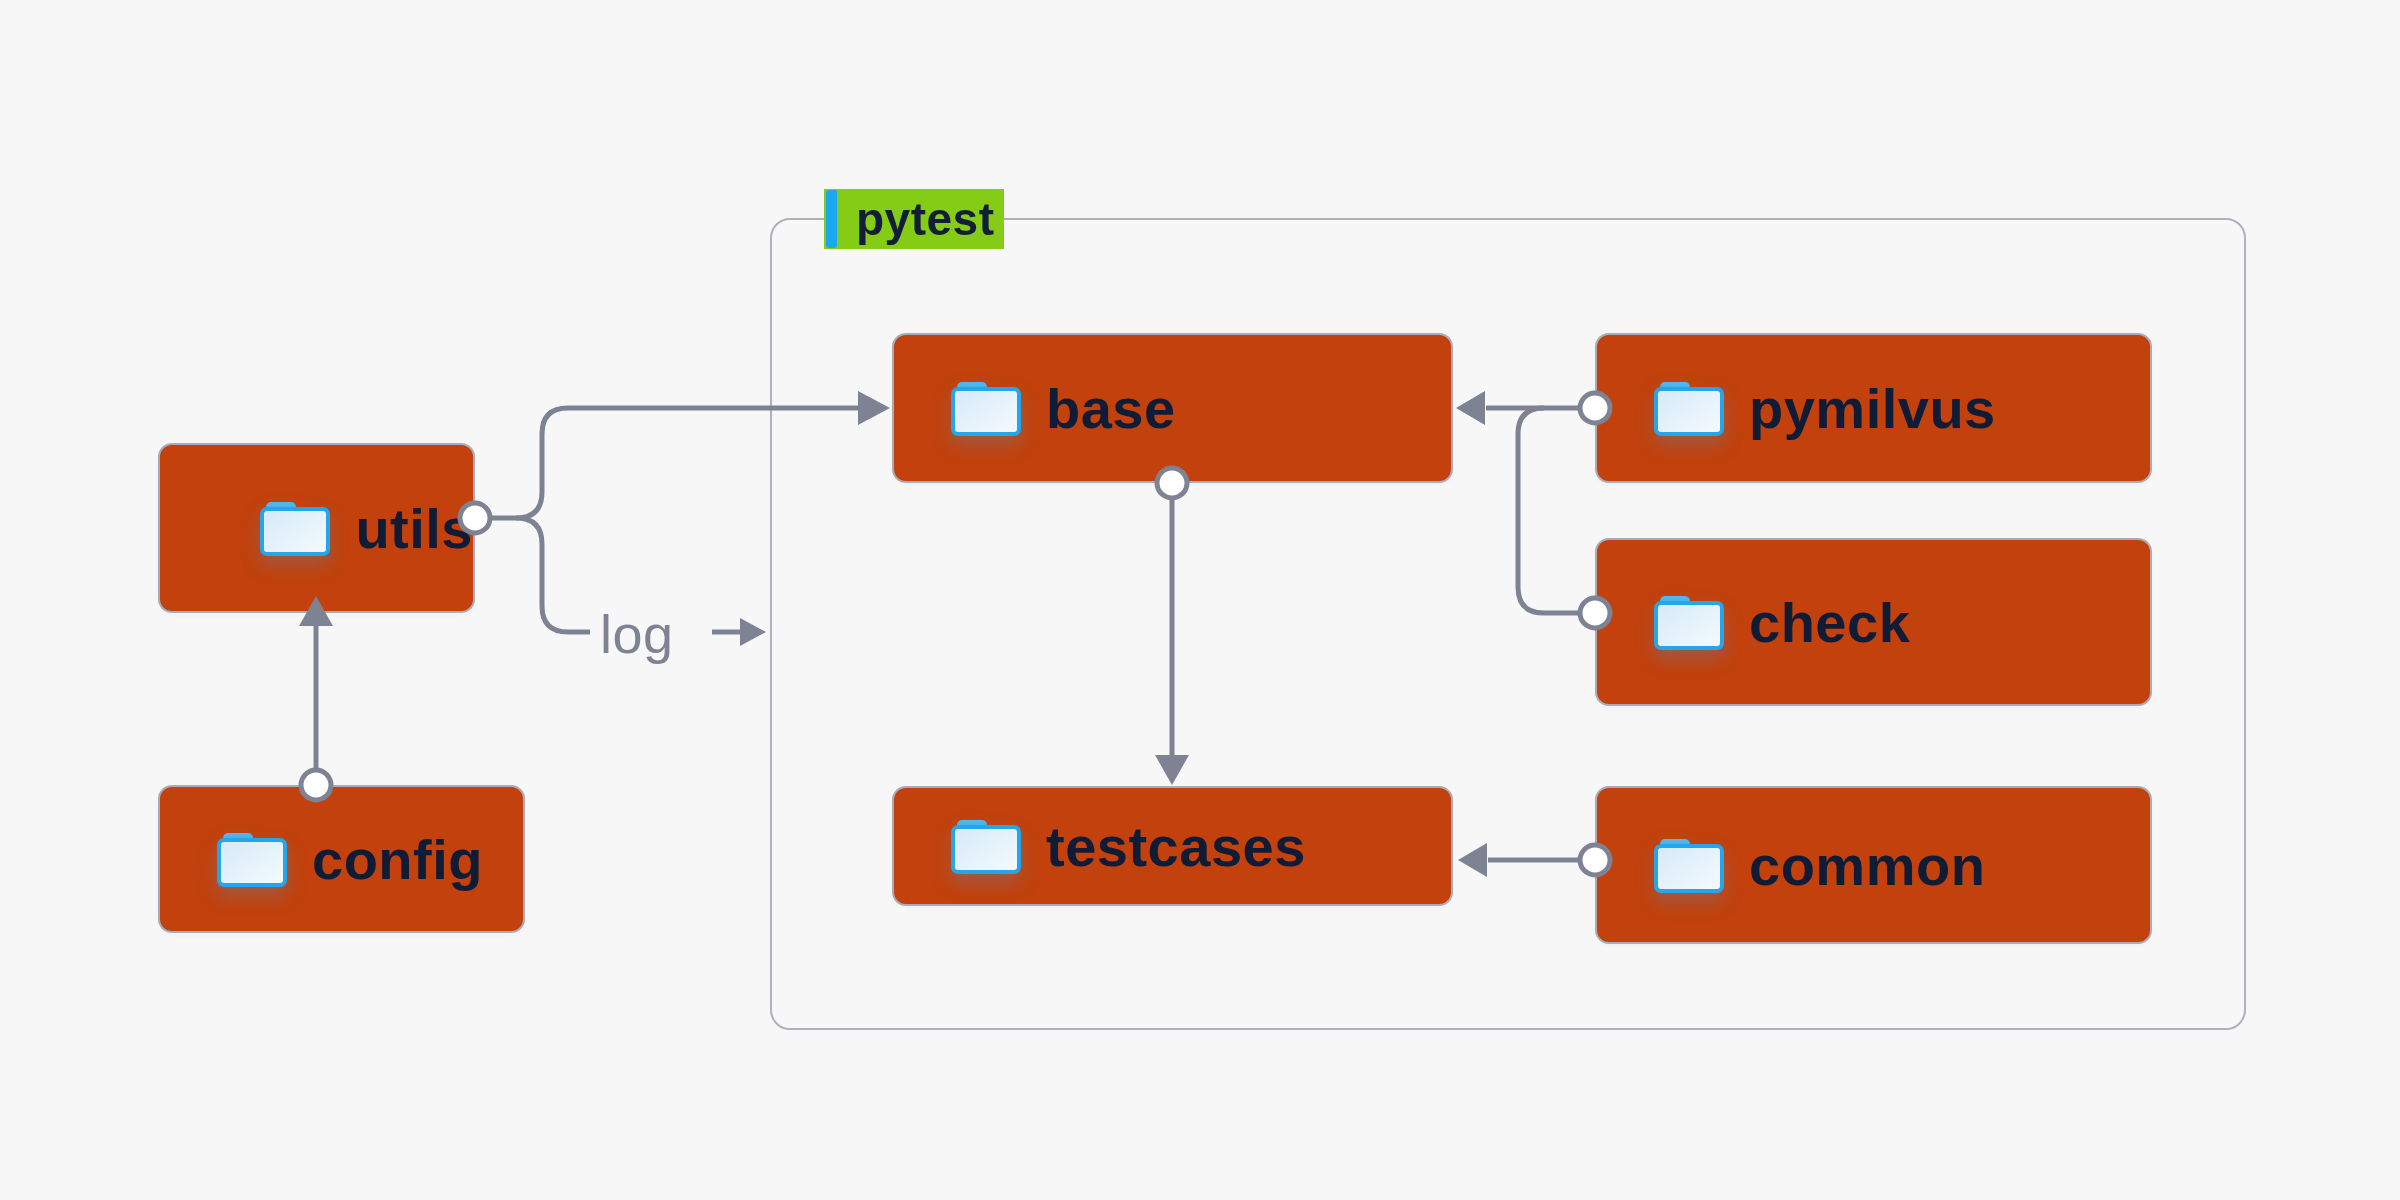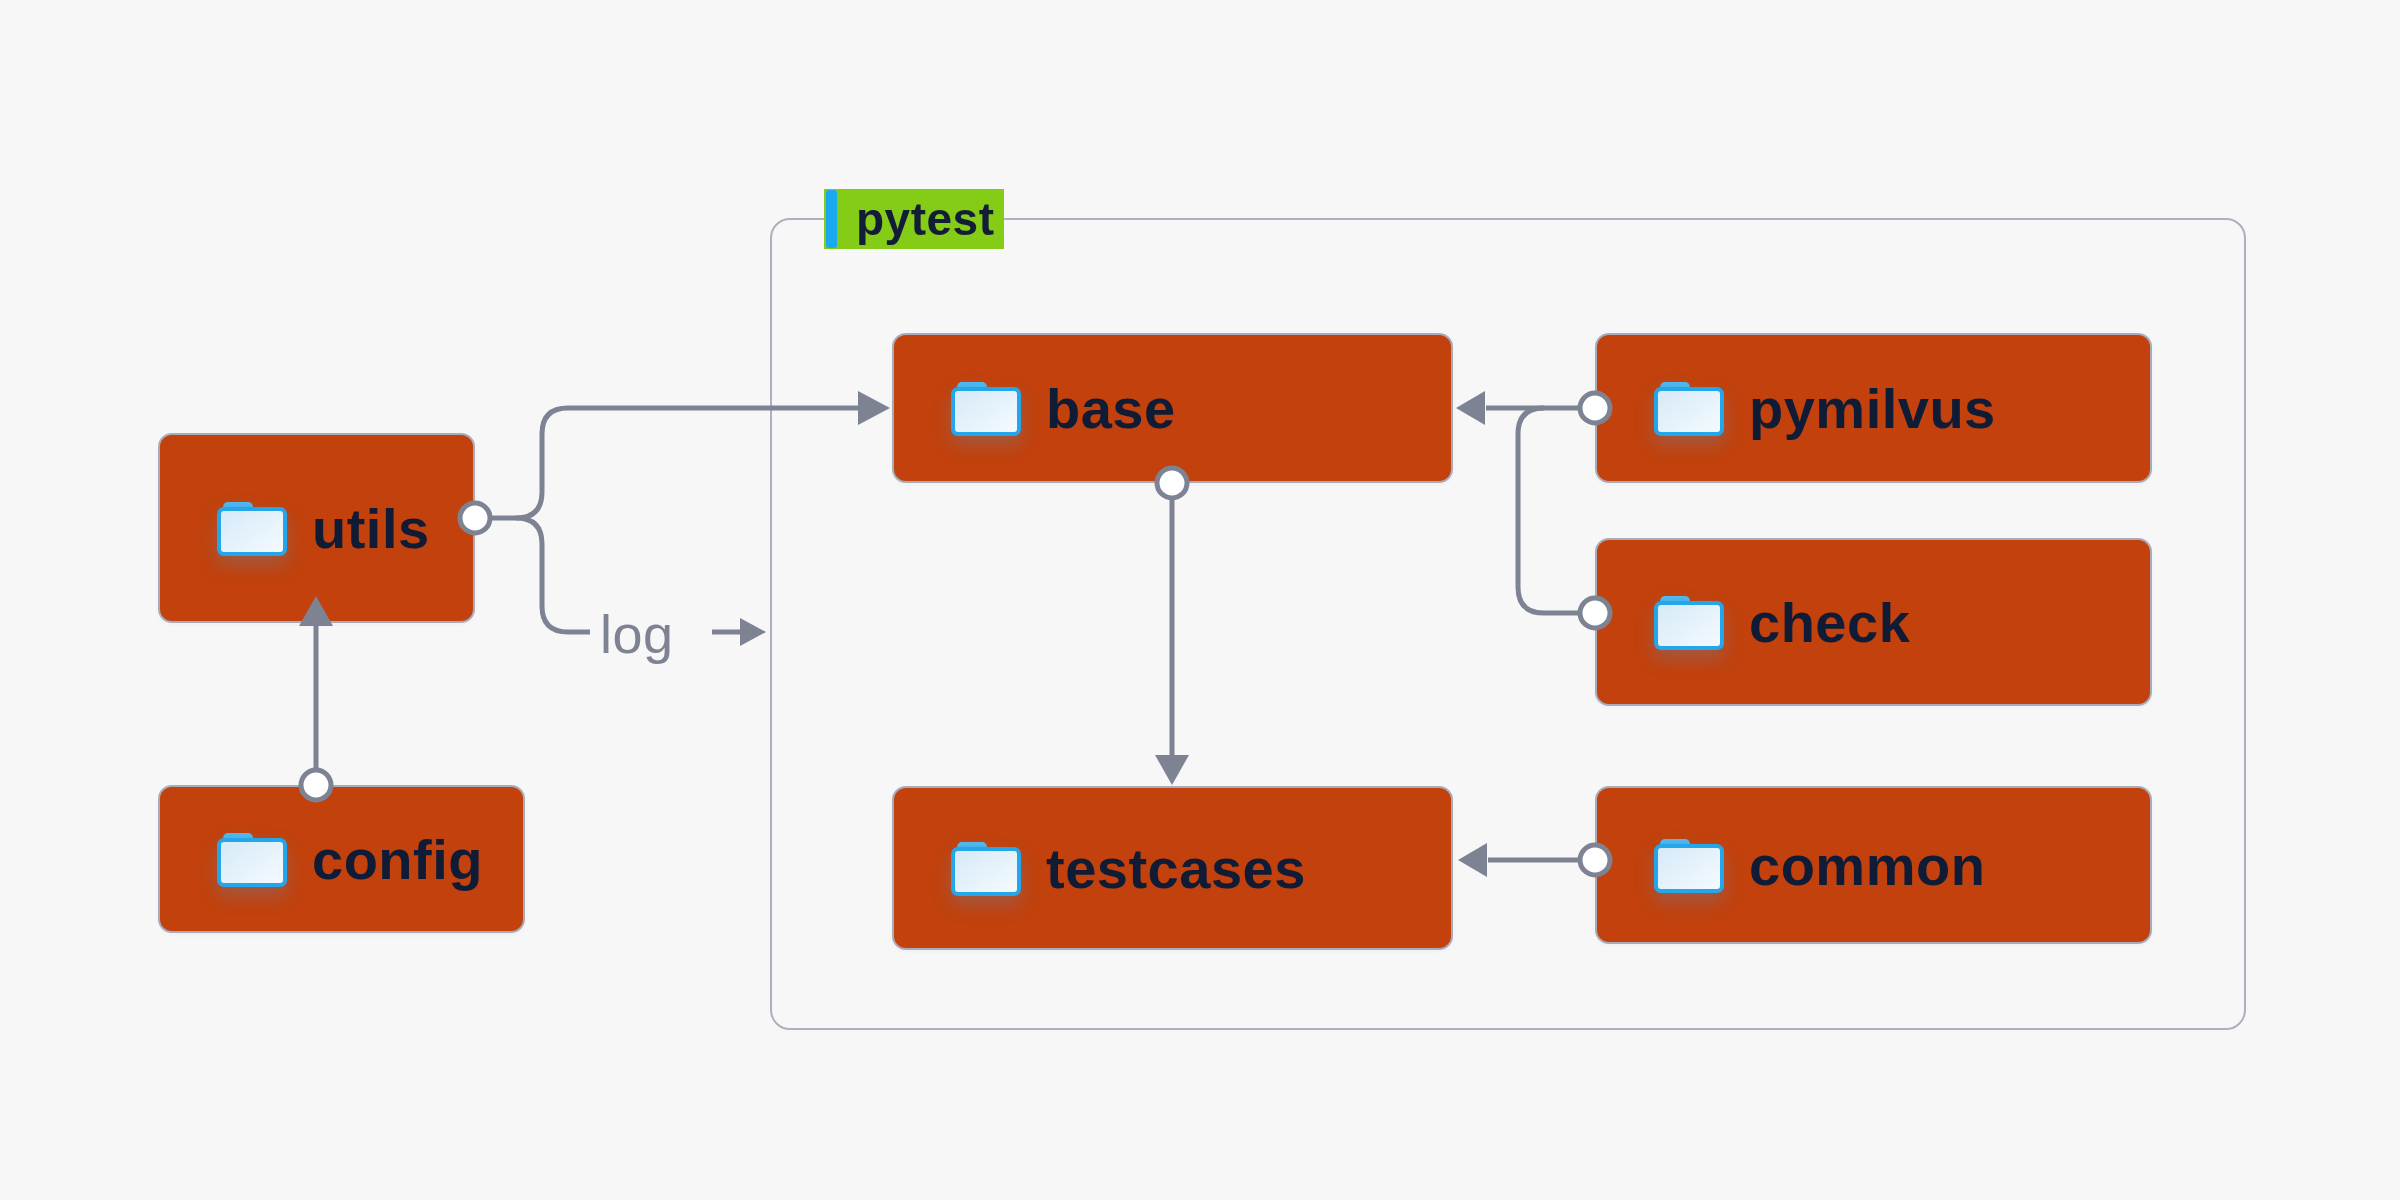--- a/index.html
+++ b/index.html
@@ -57,26 +57,26 @@
   }
   .node-label {
     font-size: 56px;
     font-weight: 700;
     color: #101b36;
     letter-spacing: 0.5px;
     white-space: nowrap;
   }
   .folder-svg { filter: drop-shadow(0 9px 9px rgba(80,150,210,0.28)); flex: 0 0 auto; }
 
-  .node-utils     { left: 158px;  top: 433px; width: 317px; height: 190px; }
+  .node-utils     { left: 158px;  top: 443px; width: 317px; height: 170px; justify-content: flex-end; }
   .node-config    { left: 158px;  top: 785px; width: 367px; height: 148px; }
   .node-base      { left: 892px;  top: 333px; width: 561px; height: 150px; }
   .node-pymilvus  { left: 1595px; top: 333px; width: 557px; height: 150px; }
   .node-check     { left: 1595px; top: 538px; width: 557px; height: 168px; }
-  .node-testcases { left: 892px;  top: 786px; width: 561px; height: 164px; }
+  .node-testcases { left: 892px;  top: 786px; width: 561px; height: 120px; }
   .node-common    { left: 1595px; top: 786px; width: 557px; height: 158px; }
 
   
   .edges {
     position: absolute; left: 0; top: 0;
     width: 2400px; height: 1200px;
     pointer-events: none;
   }
   .edge-path {
     fill: none;

